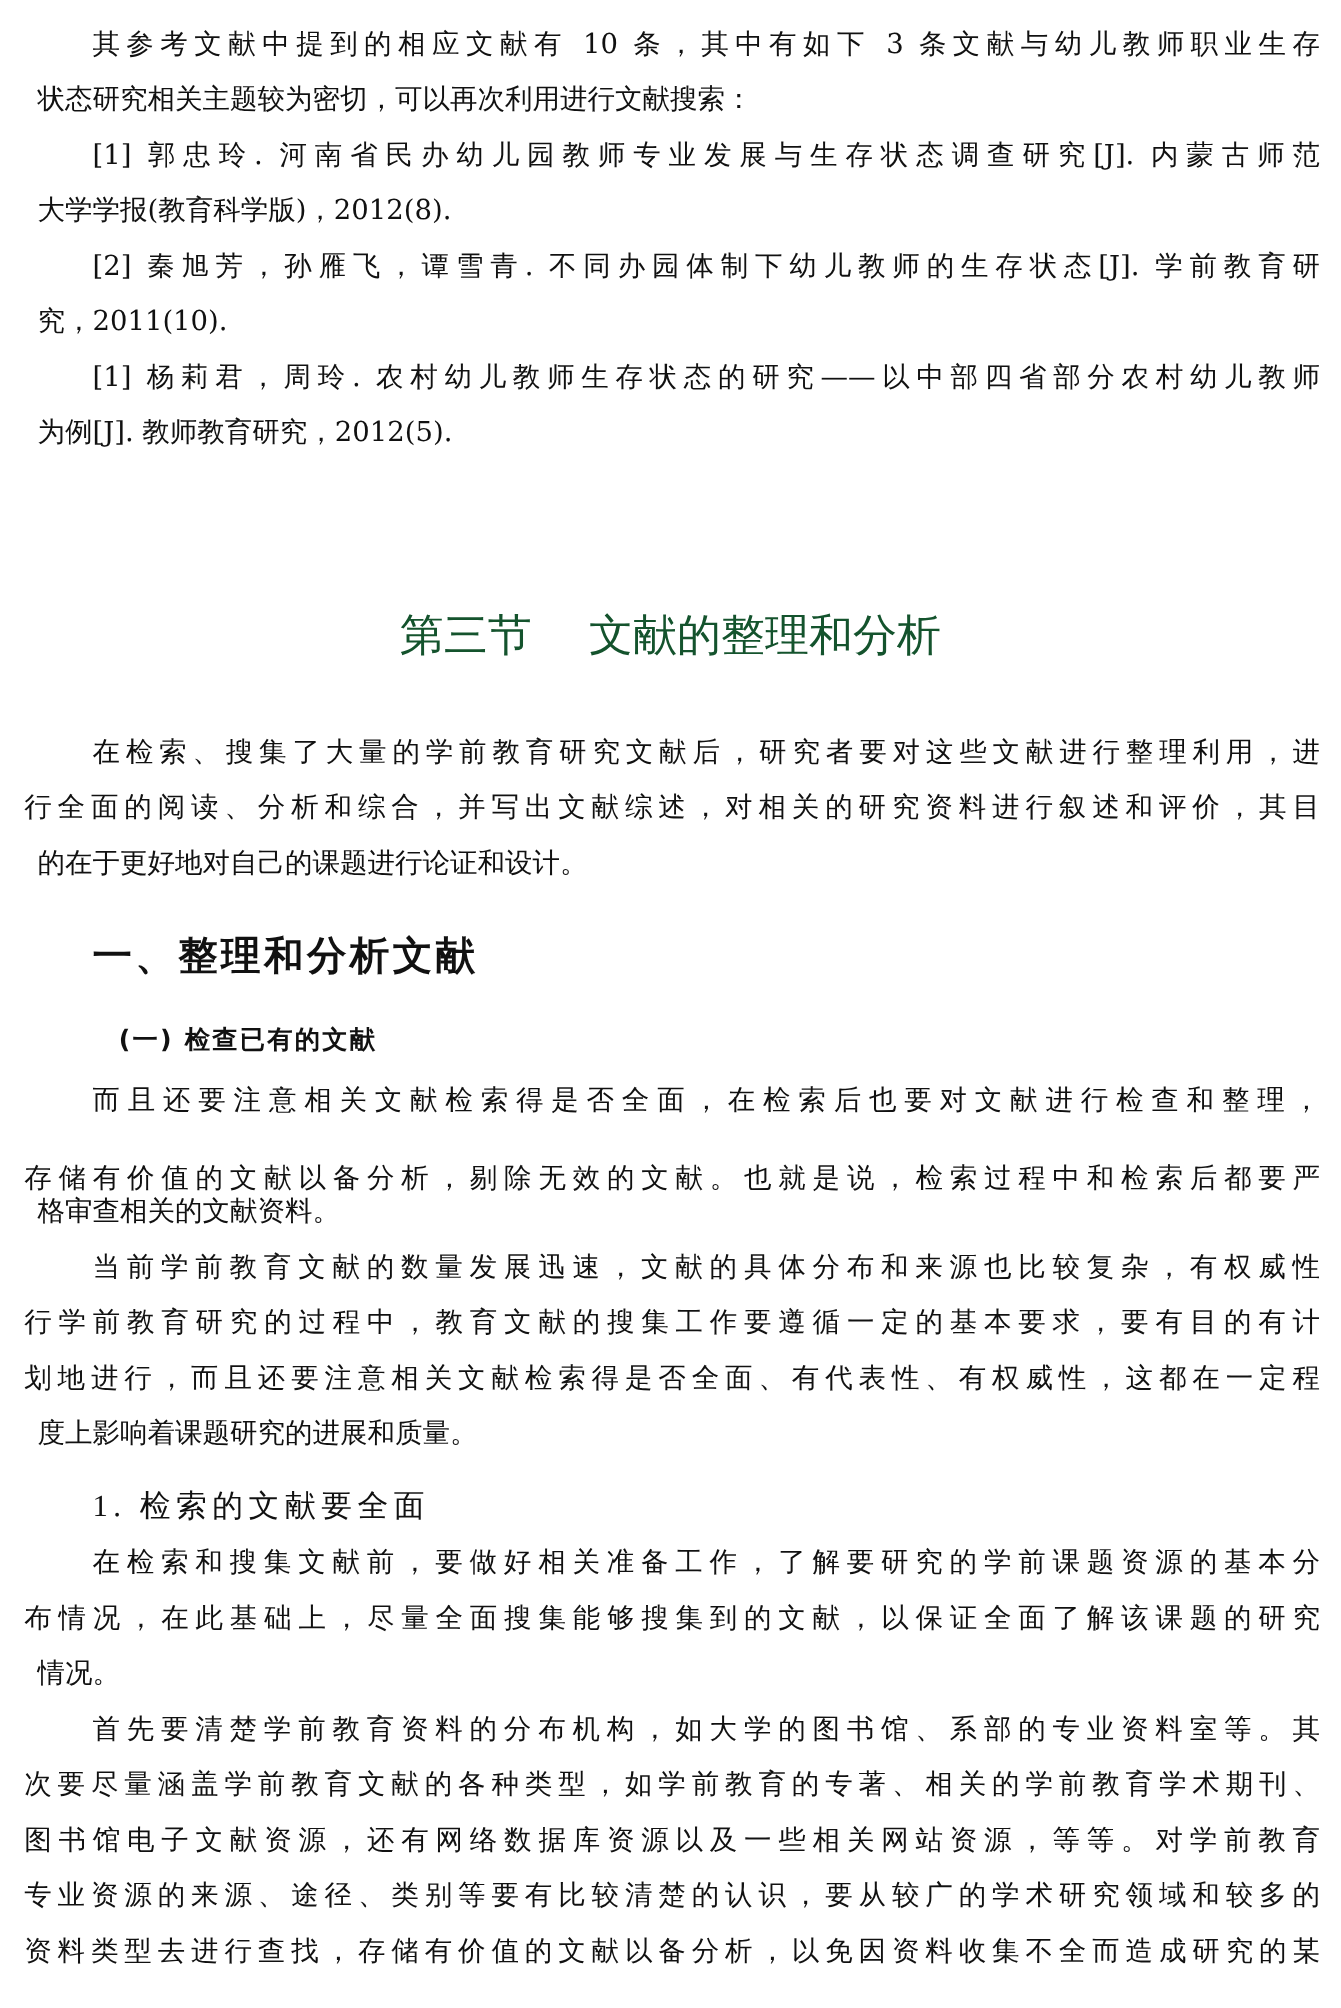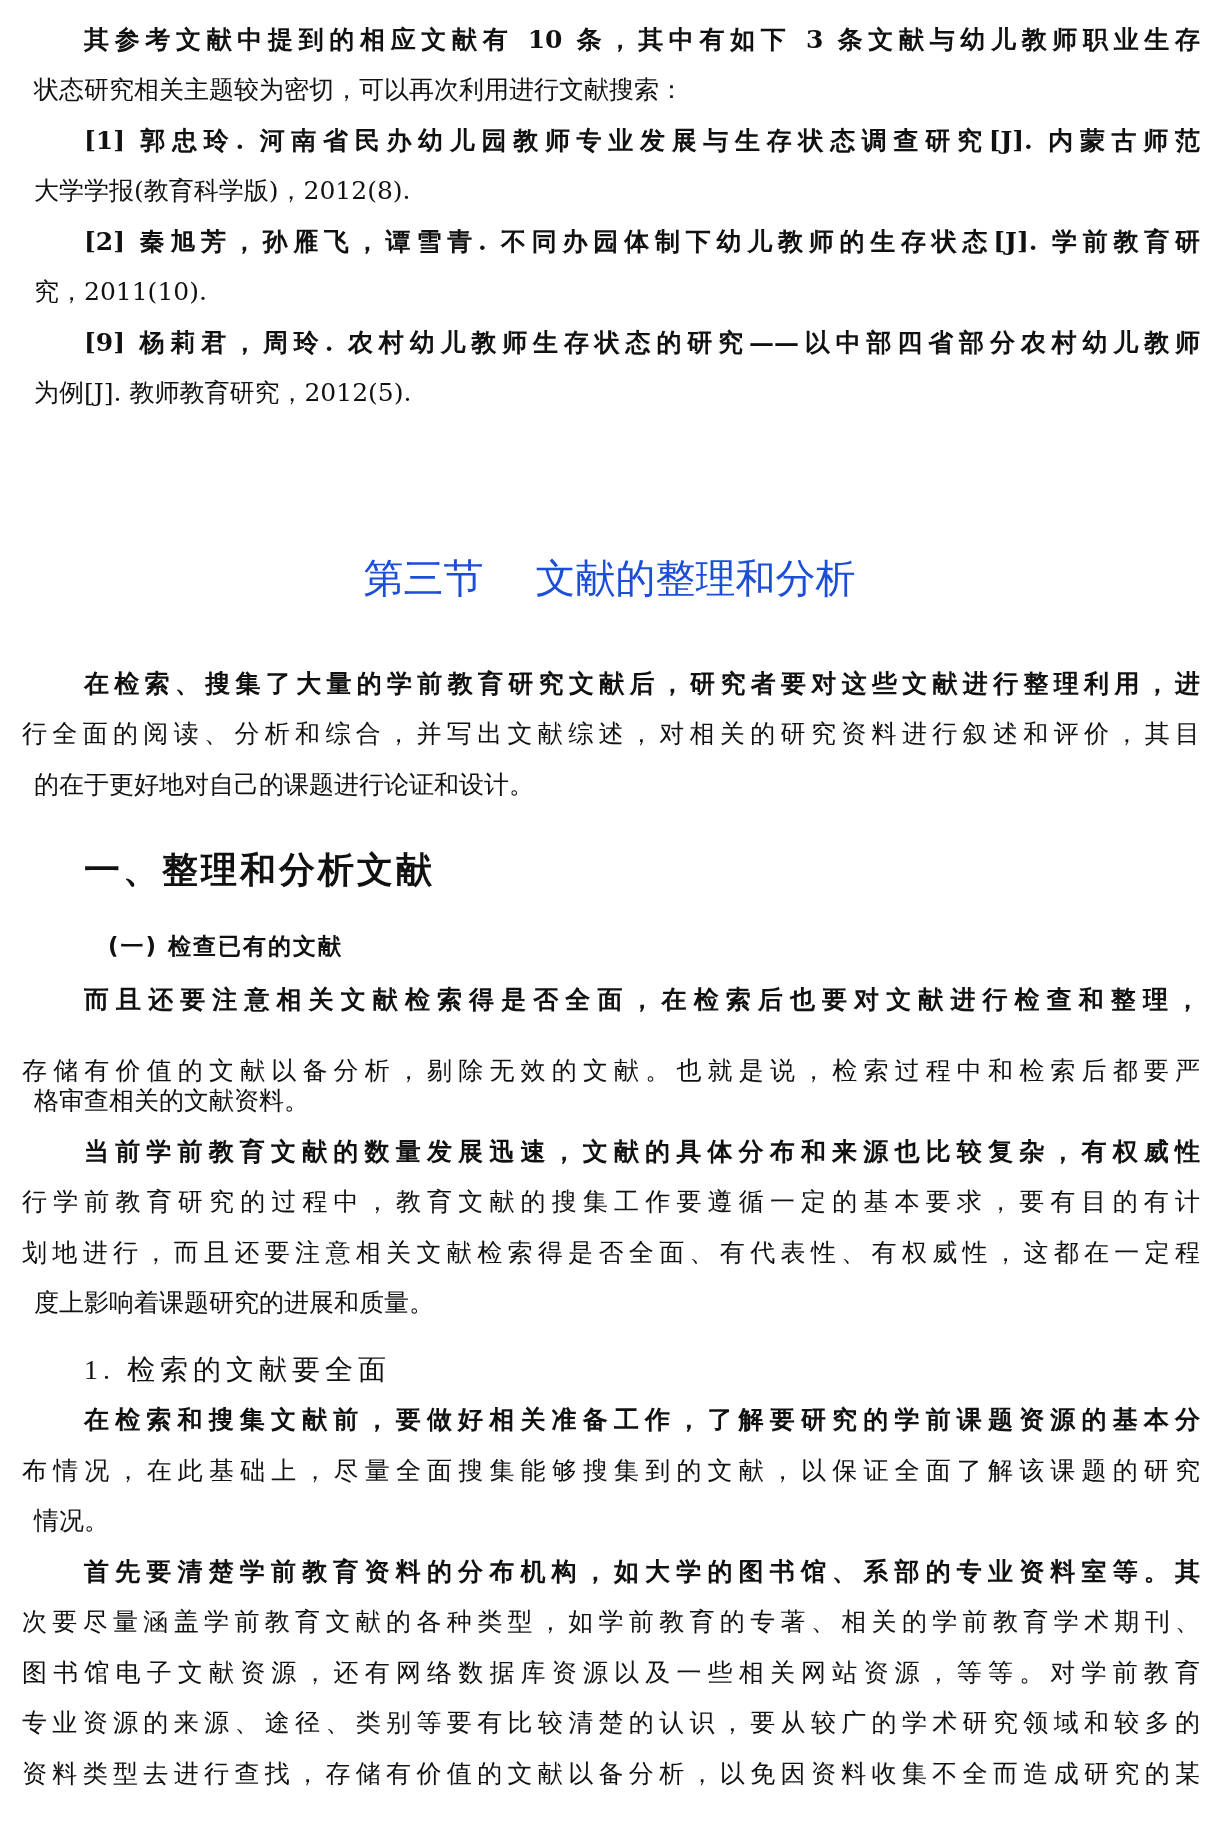--- a/index.html
+++ b/index.html
@@ -4,25 +4,25 @@
 <style>
   html, body { margin: 0; padding: 0; background: #ffffff; }
   body { width: 1219px; height: 1825px; position: relative; overflow: hidden; color: #111; }
   .line {
     position: absolute; left: 22px; width: 1178px; white-space: nowrap;
     font-family: "DejaVu Serif", "Liberation Serif", serif;
     font-size: 25px; line-height: 34px; height: 34px;
     text-align: justify; text-align-last: justify; letter-spacing: 0;
   }
   .line.last { text-align-last: left; margin-left: 12px; }
-  .indent { left: 84px; width: 1116px; font-weight: bold; }
+  .indent { left: 84px; width: 1116px; }
   .title {
     position: absolute; left: 0; width: 1219px; text-align: center;
     font-family: "DejaVu Sans", "Liberation Sans", sans-serif;
-    font-size: 40px; line-height: 56px; top: 550px; font-weight: normal; color: #1d4ed8;
+    font-size: 40px; line-height: 56px; top: 550px; font-weight: normal; color: #14532d;
   }
   .title .gap { display: inline-block; width: 52px; }
   .h1 {
     position: absolute; left: 84px; top: 850px;
     font-family: "DejaVu Sans", "Liberation Sans", sans-serif;
     font-size: 36px; font-weight: bold; line-height: 40px; letter-spacing: 3px;
   }
   .h2 {
     position: absolute; left: 88px; top: 929px;
     font-family: "DejaVu Sans", "Liberation Sans", sans-serif;
@@ -46,21 +46,21 @@
 <div>
   <div>
     <div class="line indent" style="top:124px">[1] 郭忠玲. 河南省民办幼儿园教师专业发展与生存状态调查研究[J]. 内蒙古师范</div>
     <div class="line last" style="top:174px">大学学报(教育科学版)，2012(8).</div>
   </div>
   <div>
     <div class="line indent" style="top:225px">[2] 秦旭芳，孙雁飞，谭雪青. 不同办园体制下幼儿教师的生存状态[J]. 学前教育研</div>
     <div class="line last" style="top:275px">究，2011(10).</div>
   </div>
   <div>
-    <div class="line indent" style="top:326px">[9] 杨莉君，周玲. 农村幼儿教师生存状态的研究——以中部四省部分农村幼儿教师</div>
+    <div class="line indent" style="top:326px">[1] 杨莉君，周玲. 农村幼儿教师生存状态的研究——以中部四省部分农村幼儿教师</div>
     <div class="line last" style="top:376px">为例[J]. 教师教育研究，2012(5).</div>
   </div>
 </div>
 
 <div class="title">
   <span>第三节</span><span class="gap"></span><span>文献的整理和分析</span>
 </div>
 
 <div>
   <div class="line indent sans" style="top:667px">在检索、搜集了大量的学前教育研究文献后，研究者要对这些文献进行整理利用，进</div>

